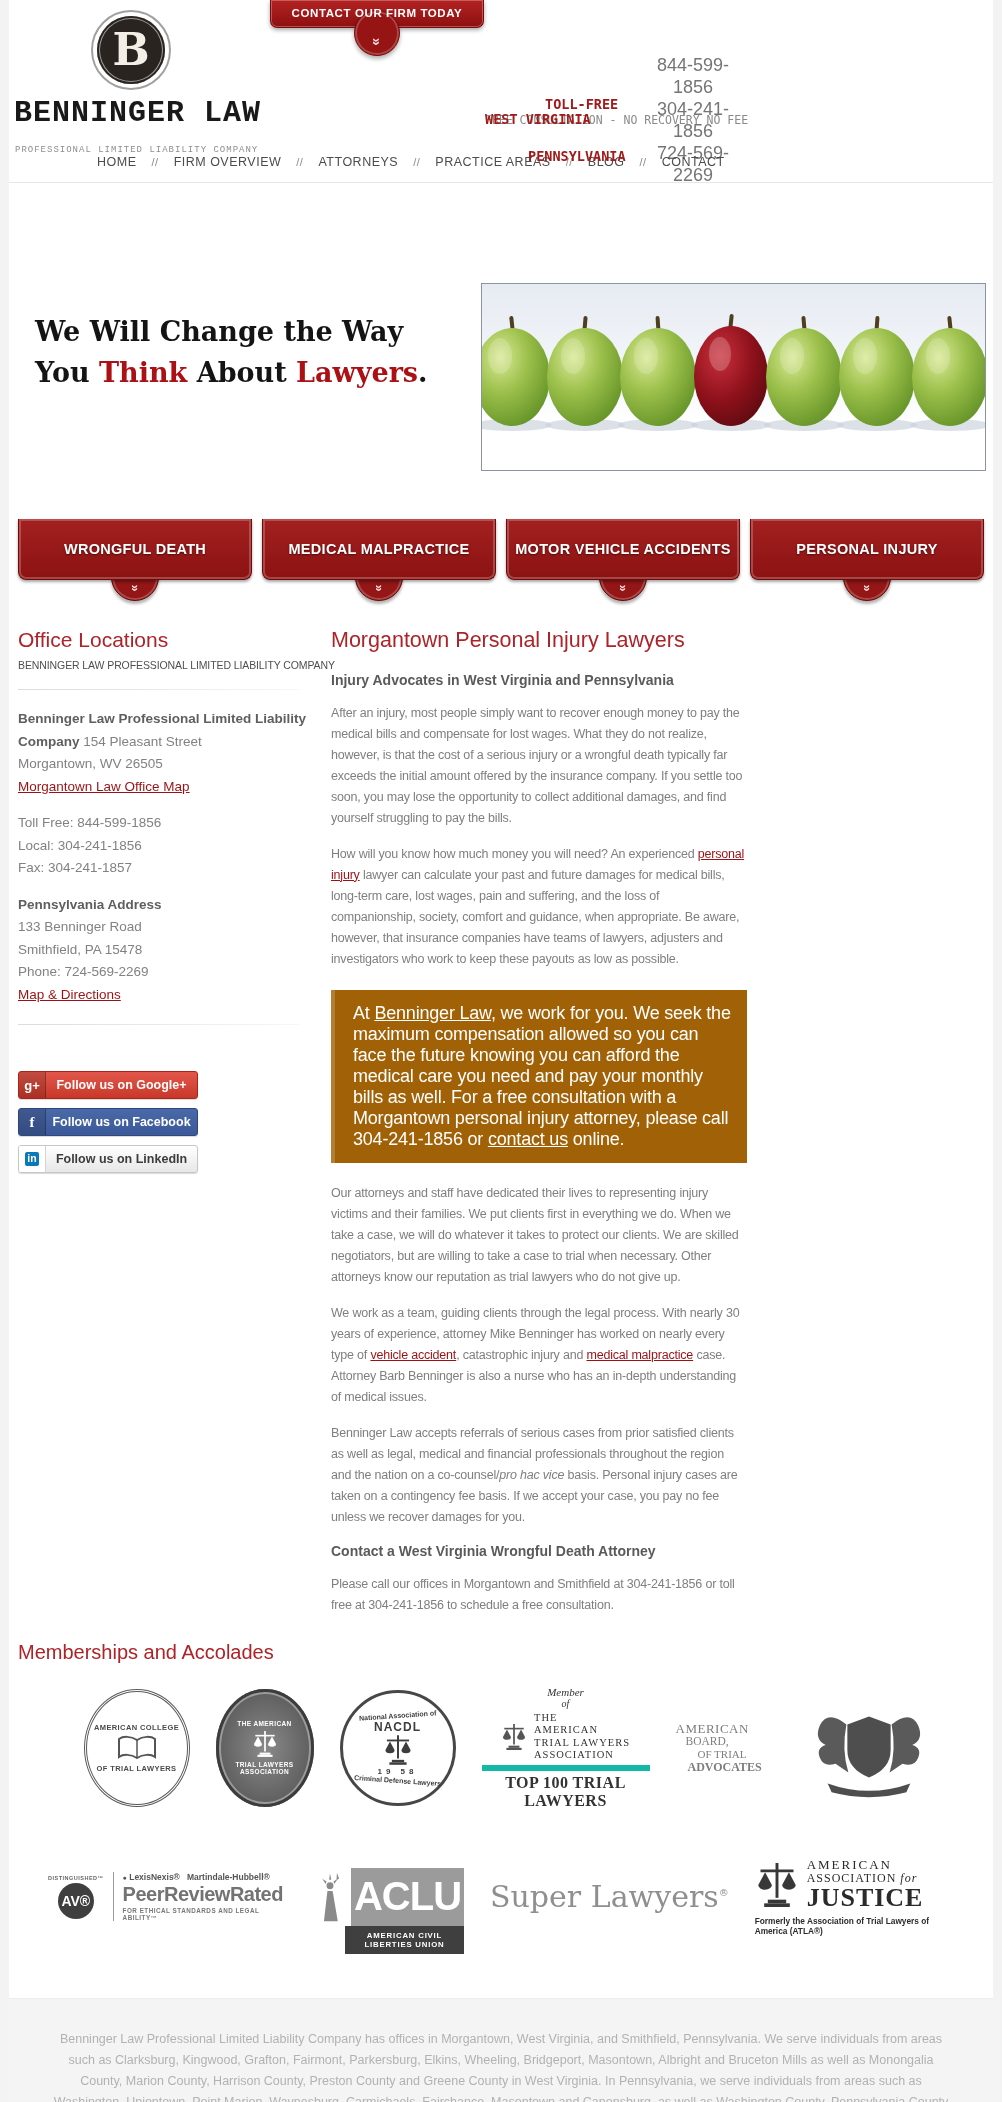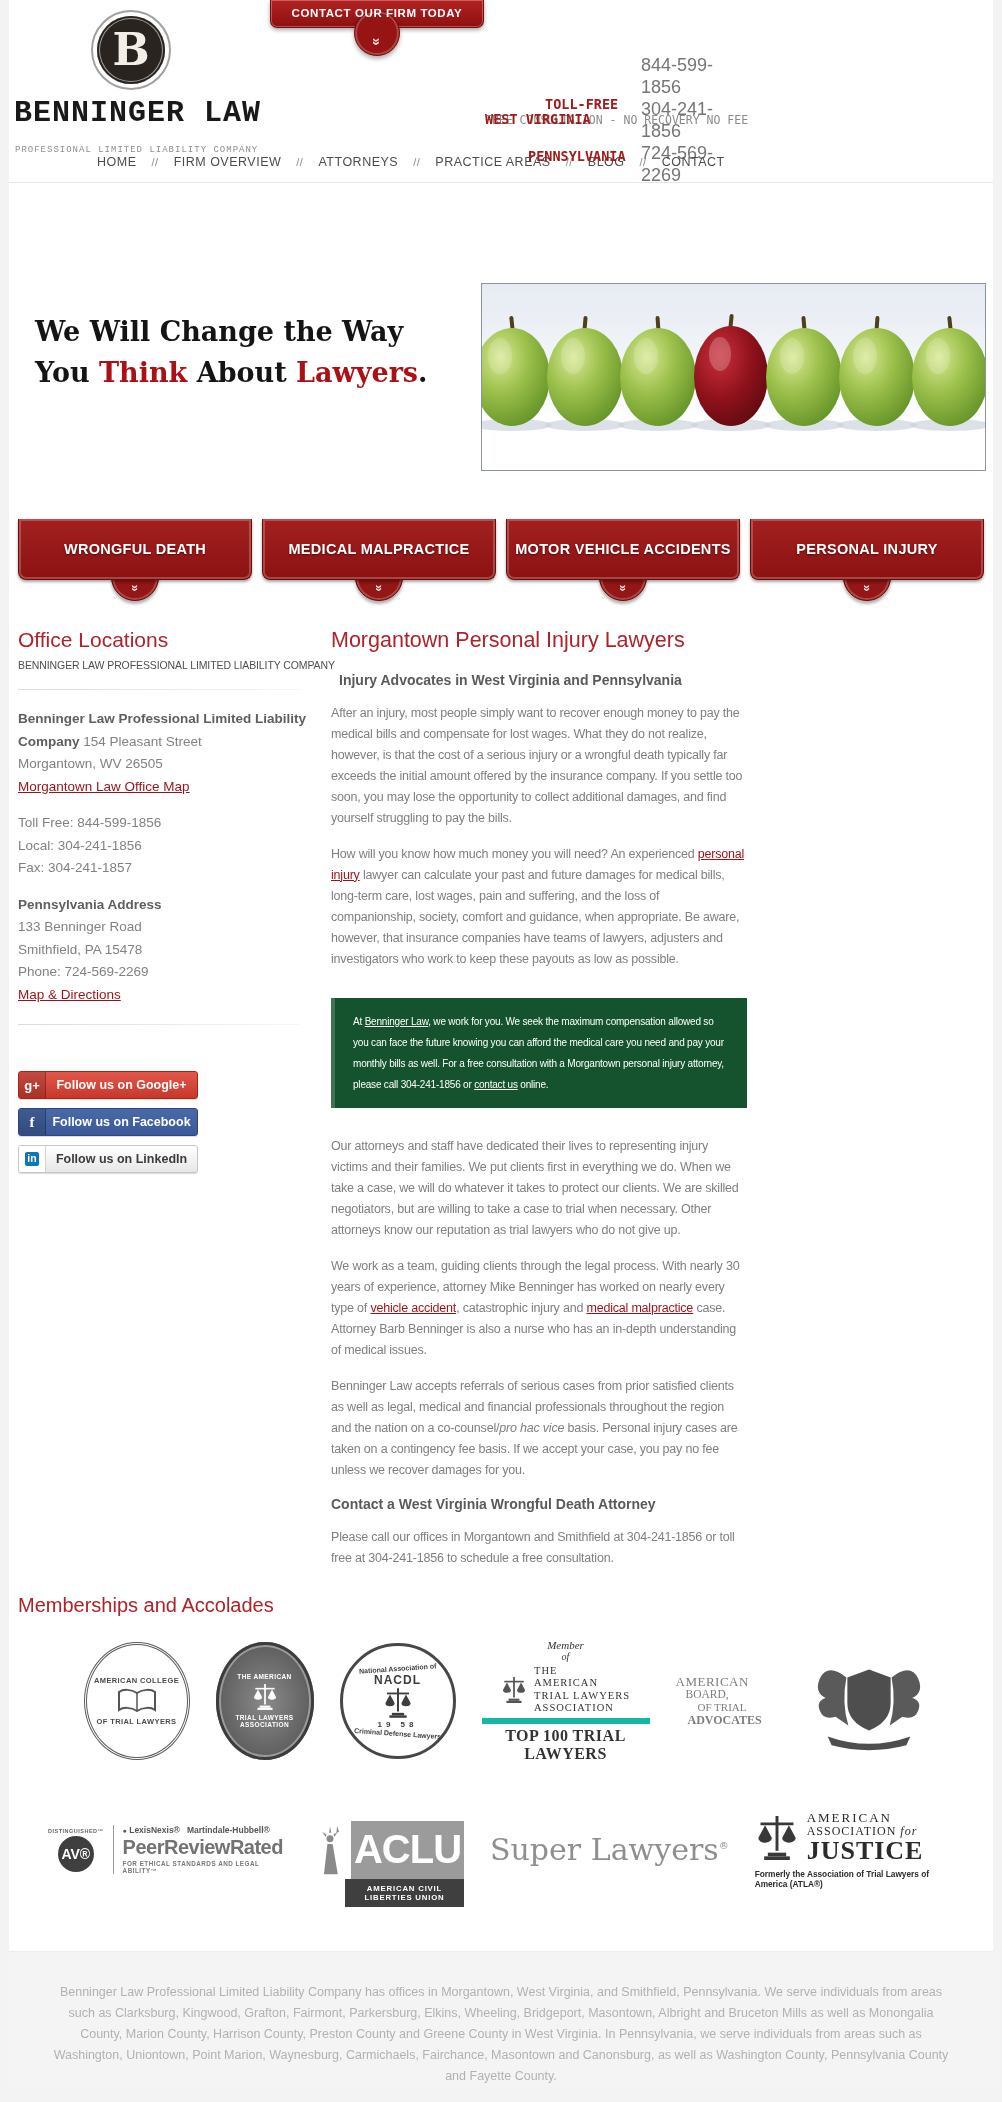--- a/index.html
+++ b/index.html
@@ -20,21 +20,21 @@
   .logo-badge{position:absolute;left:82px;top:10px;width:80px;height:80px;border-radius:50%;border:2px solid #a0a0a0;box-sizing:border-box;display:block;}
   .logo-inner{position:absolute;inset:4px;border-radius:50%;background:#29241f;
     box-shadow:inset 0 0 0 2px #29241f, inset 0 0 0 3px rgba(255,255,255,.55);
     display:flex;align-items:center;justify-content:center;}
   .logo-letter{font-family:"DejaVu Serif",serif;font-weight:bold;font-size:44px;color:#f3efe7;line-height:1;}
   .firm-name{position:absolute;left:5px;top:96px;font-family:"Liberation Mono",monospace;font-weight:bold;
     font-size:30px;letter-spacing:1px;color:#191919;white-space:nowrap;}
   .firm-sub{position:absolute;left:6px;top:145px;font-family:"Liberation Mono",monospace;font-size:9px;
     letter-spacing:1px;color:#8e8e8e;white-space:nowrap;}
 
-  .phones{position:absolute;top:54px;right:248px;width:104px;text-align:left;font-size:18px;line-height:22px;color:#757575;z-index:3;}
+  .phones{position:absolute;top:54px;right:248px;width:104px;text-align:center;font-size:18px;line-height:22px;color:#757575;z-index:3;}
   .phones span{display:block;}
   .hlabel{position:absolute;font-family:"DejaVu Sans Mono",monospace;font-weight:bold;color:#a21a1a;white-space:nowrap;}
   .lbl-tollfree{left:536px;top:96px;font-size:13.5px;}
   .lbl-wv{left:476px;top:111px;font-size:13.5px;z-index:4;}
   .lbl-tagline{position:absolute;left:476px;top:113px;font-family:"DejaVu Sans Mono",monospace;font-size:11.5px;
     color:#8a8a8a;white-space:nowrap;z-index:2;}
   .lbl-pa{left:519px;top:148px;font-size:13.5px;z-index:25;}
 
   .nav{position:absolute;left:88px;top:155px;display:flex;gap:15px;align-items:center;
     font-size:12.5px;letter-spacing:.5px;color:#4c4c4c;z-index:5;}
@@ -78,26 +78,26 @@
   .sbtn-google{background:linear-gradient(#e2574b,#c8382a);border:1px solid #aa2417;color:#fff;}
   .sbtn-google .ic{background:rgba(0,0,0,.14);border-right:1px solid rgba(0,0,0,.25);font-size:13px;}
   .sbtn-facebook{background:linear-gradient(#4a69a8,#3b5998);border:1px solid #2f477d;color:#fff;}
   .sbtn-facebook .ic{background:rgba(0,0,0,.14);border-right:1px solid rgba(0,0,0,.25);font-family:"Liberation Serif",serif;font-size:15px;}
   .sbtn-linkedin{background:linear-gradient(#ffffff,#e7e7e7);border:1px solid #c6c6c6;color:#3c3c3c;}
   .sbtn-linkedin .ic{background:#fff;border-right:1px solid #d5d5d5;}
   .in-badge{background:#0b78b7;color:#fff;border-radius:2px;font-size:10.5px;font-weight:bold;padding:1px 2px;line-height:1.1;}
 
   .main{width:416px;margin-left:13px;}
   .main-h1{font-size:21.5px;font-weight:normal;color:#ae2328;margin:0 0 18px;line-height:1.2;}
-  .main-h2,.main-h3{font-size:14px;color:#5a5a5a;margin:0 8px 15px;}
+  .main-h2,.main-h3{font-size:14px;color:#5a5a5a;margin:0 0 15px;}
   .main-h3{margin:8px 0 15px;}
   .main p{font-size:12.5px;line-height:21px;letter-spacing:-.2px;color:#7f7f7f;margin:0 0 15px;}
   .main a{color:#9c1115;text-decoration:underline;}
-  .callout{background:#14532d;color:#fff;padding:13px 16px 13px 22px;margin:28px 0;
-    font-size:10px;line-height:21px;letter-spacing:-.2px;
+  .callout{background:#a16207;color:#fff;padding:13px 16px 13px 22px;margin:20px 0;
+    font-size:18px;line-height:21px;letter-spacing:-.2px;
     box-shadow:inset 4px 0 0 rgba(255,255,255,.18);}
   .callout a{color:#fff;text-decoration:underline;}
 
   
   .memberships{clear:both;padding:10px 0 0 9px;}
   .mem-h2{font-size:20px;font-weight:normal;color:#ae2328;margin:0 0 22px;}
   .badge-row{display:flex;align-items:center;justify-content:center;color:#555;}
   .badge-row1{gap:26px;padding:0 30px;}
   .badge-row2{gap:26px;margin-top:30px;padding:0 30px;}
   .scales{display:inline-block;}

